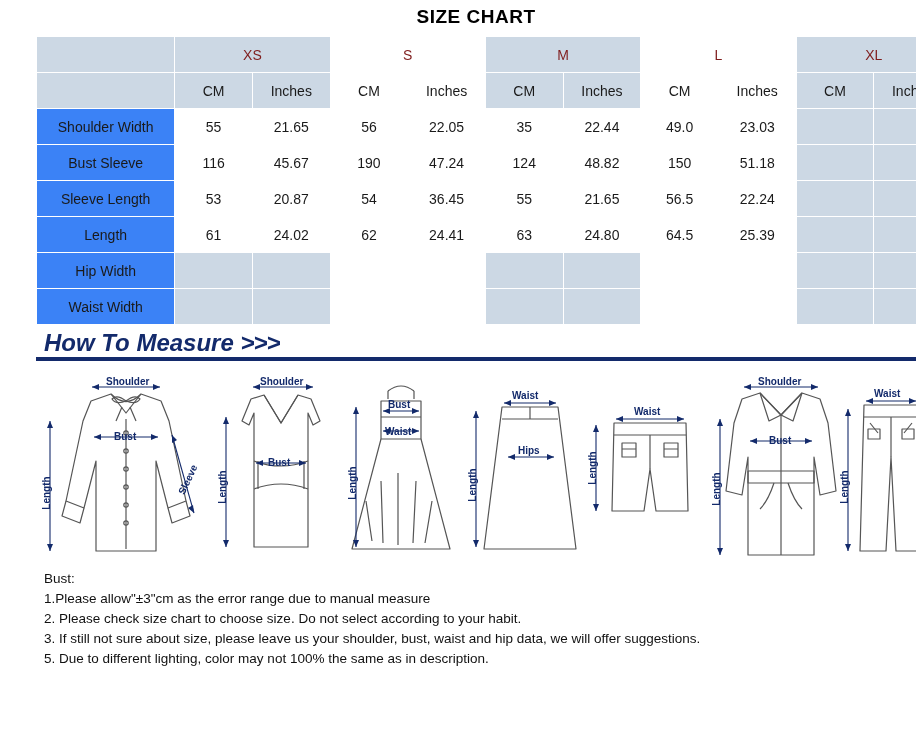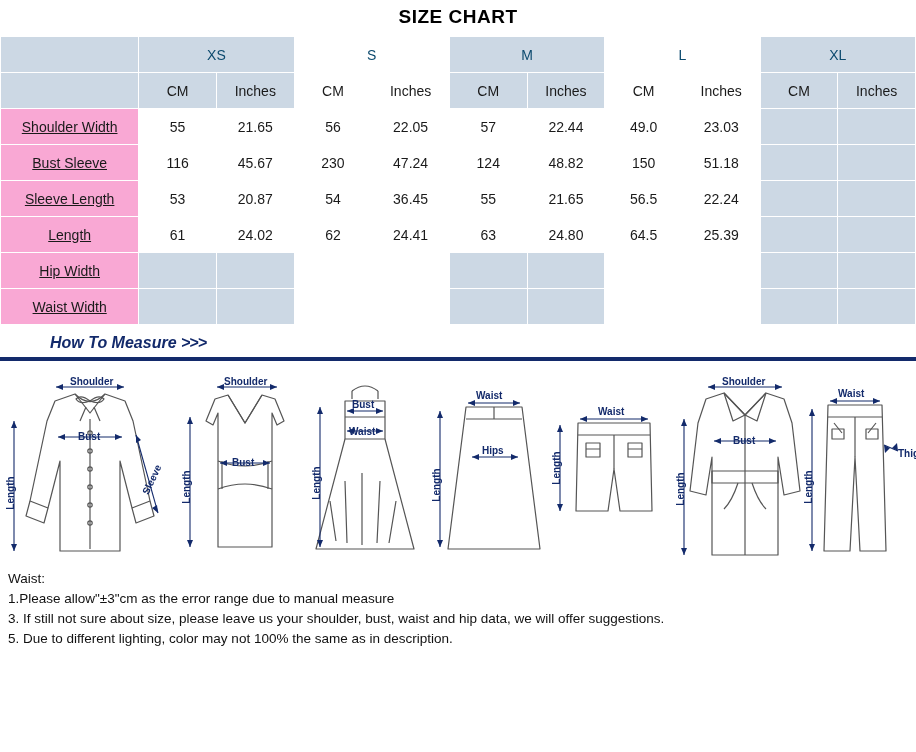--- a/index.html
+++ b/index.html
@@ -10,20 +10,21 @@
     height: 752px;
     background: #ffffff;
     font-family: "Liberation Sans", sans-serif;
     color: #1a1a1a;
     overflow: hidden;
   }
   .page {
     width: 916px;
     height: 752px;
     position: relative;
+    padding-left: 36px;
   }
 
   
   .title {
     text-align: center;
     font-size: 19px;
     font-weight: bold;
     letter-spacing: 0.5px;
     padding: 6px 0 8px 0;
     color: #000;
@@ -43,53 +44,51 @@
     font-size: 14px;
     height: 36px;
     padding: 0;
   }
   .shaded { background: #ccd8e4; }
   .plain  { background: #ffffff; }
 
   .size-label {
     font-size: 21px;
     font-weight: bold;
-    color: #0c4a6e;
+    color: #7f1d1d;
     height: 38px;
   }
   .unit-cell {
     font-size: 13px;
     height: 30px;
   }
   .row-label {
     text-align: left;
     padding-left: 12px;
     font-size: 14px;
-    background: #f9a8d4;
-    text-decoration: underline;
+    background: #3b82f6;
   }
   .val { font-size: 15px; }
 
   col.c-label  { width: 138px; }
   col.c-unit   { width: 77.5px; }
 
   
   .how-band {
     margin-top: 6px;
     position: relative;
     height: 30px;
   }
   .how-title {
-    font-size: 16px;
+    font-size: 24px;
     font-weight: bold;
     font-style: italic;
     color: #132a6b;
     padding-left: 8px;
     line-height: 24px;
-    margin-left: 42px;
   }
   .how-arrows {
     color: #132a6b;
     font-weight: bold;
     font-style: italic;
     letter-spacing: -1px;
   }
   .how-rule {
     position: absolute;
     left: 0;
@@ -160,32 +159,32 @@
         <td class="shaded unit-cell">Inches</td>
       </tr>
     </thead>
     <tbody>
       <tr>
         <td class="row-label">Shoulder Width</td>
         <td class="plain val">55</td>
         <td class="plain val">21.65</td>
         <td class="plain val">56</td>
         <td class="plain val">22.05</td>
-        <td class="plain val">57</td>
+        <td class="plain val">35</td>
         <td class="plain val">22.44</td>
         <td class="plain val">49.0</td>
         <td class="plain val">23.03</td>
         <td class="shaded val"></td>
         <td class="shaded val"></td>
       </tr>
       <tr>
         <td class="row-label">Bust Sleeve</td>
         <td class="plain val">116</td>
         <td class="plain val">45.67</td>
-        <td class="plain val">230</td>
+        <td class="plain val">190</td>
         <td class="plain val">47.24</td>
         <td class="plain val">124</td>
         <td class="plain val">48.82</td>
         <td class="plain val">150</td>
         <td class="plain val">51.18</td>
         <td class="shaded val"></td>
         <td class="shaded val"></td>
       </tr>
       <tr>
         <td class="row-label">Sleeve Length</td>
@@ -412,19 +411,20 @@
       <g fill="#132a6b" font-family="Liberation Sans, sans-serif" font-size="10" font-weight="bold" stroke="none">
         <text x="838" y="36">Waist</text>
         <text x="898" y="96">Thigh</text>
         <text x="812" y="126" transform="rotate(-90 812 126)" text-anchor="middle">Length</text>
       </g>
 
     </g>
   </svg>
 
   <div class="notes">
-    <div>Waist:</div>
+    <div>Bust:</div>
     <div>1.Please allow"±3"cm as the error range due to manual measure</div>
+    <div>2. Please check size chart to choose size. Do not select according to your habit.</div>
     <div>3. If still not sure about size, please leave us your shoulder, bust, waist and hip data, we will offer suggestions.</div>
     <div>5. Due to different lighting, color may not 100% the same as in description.</div>
   </div>
 
 </div>
 
 </body></html>

